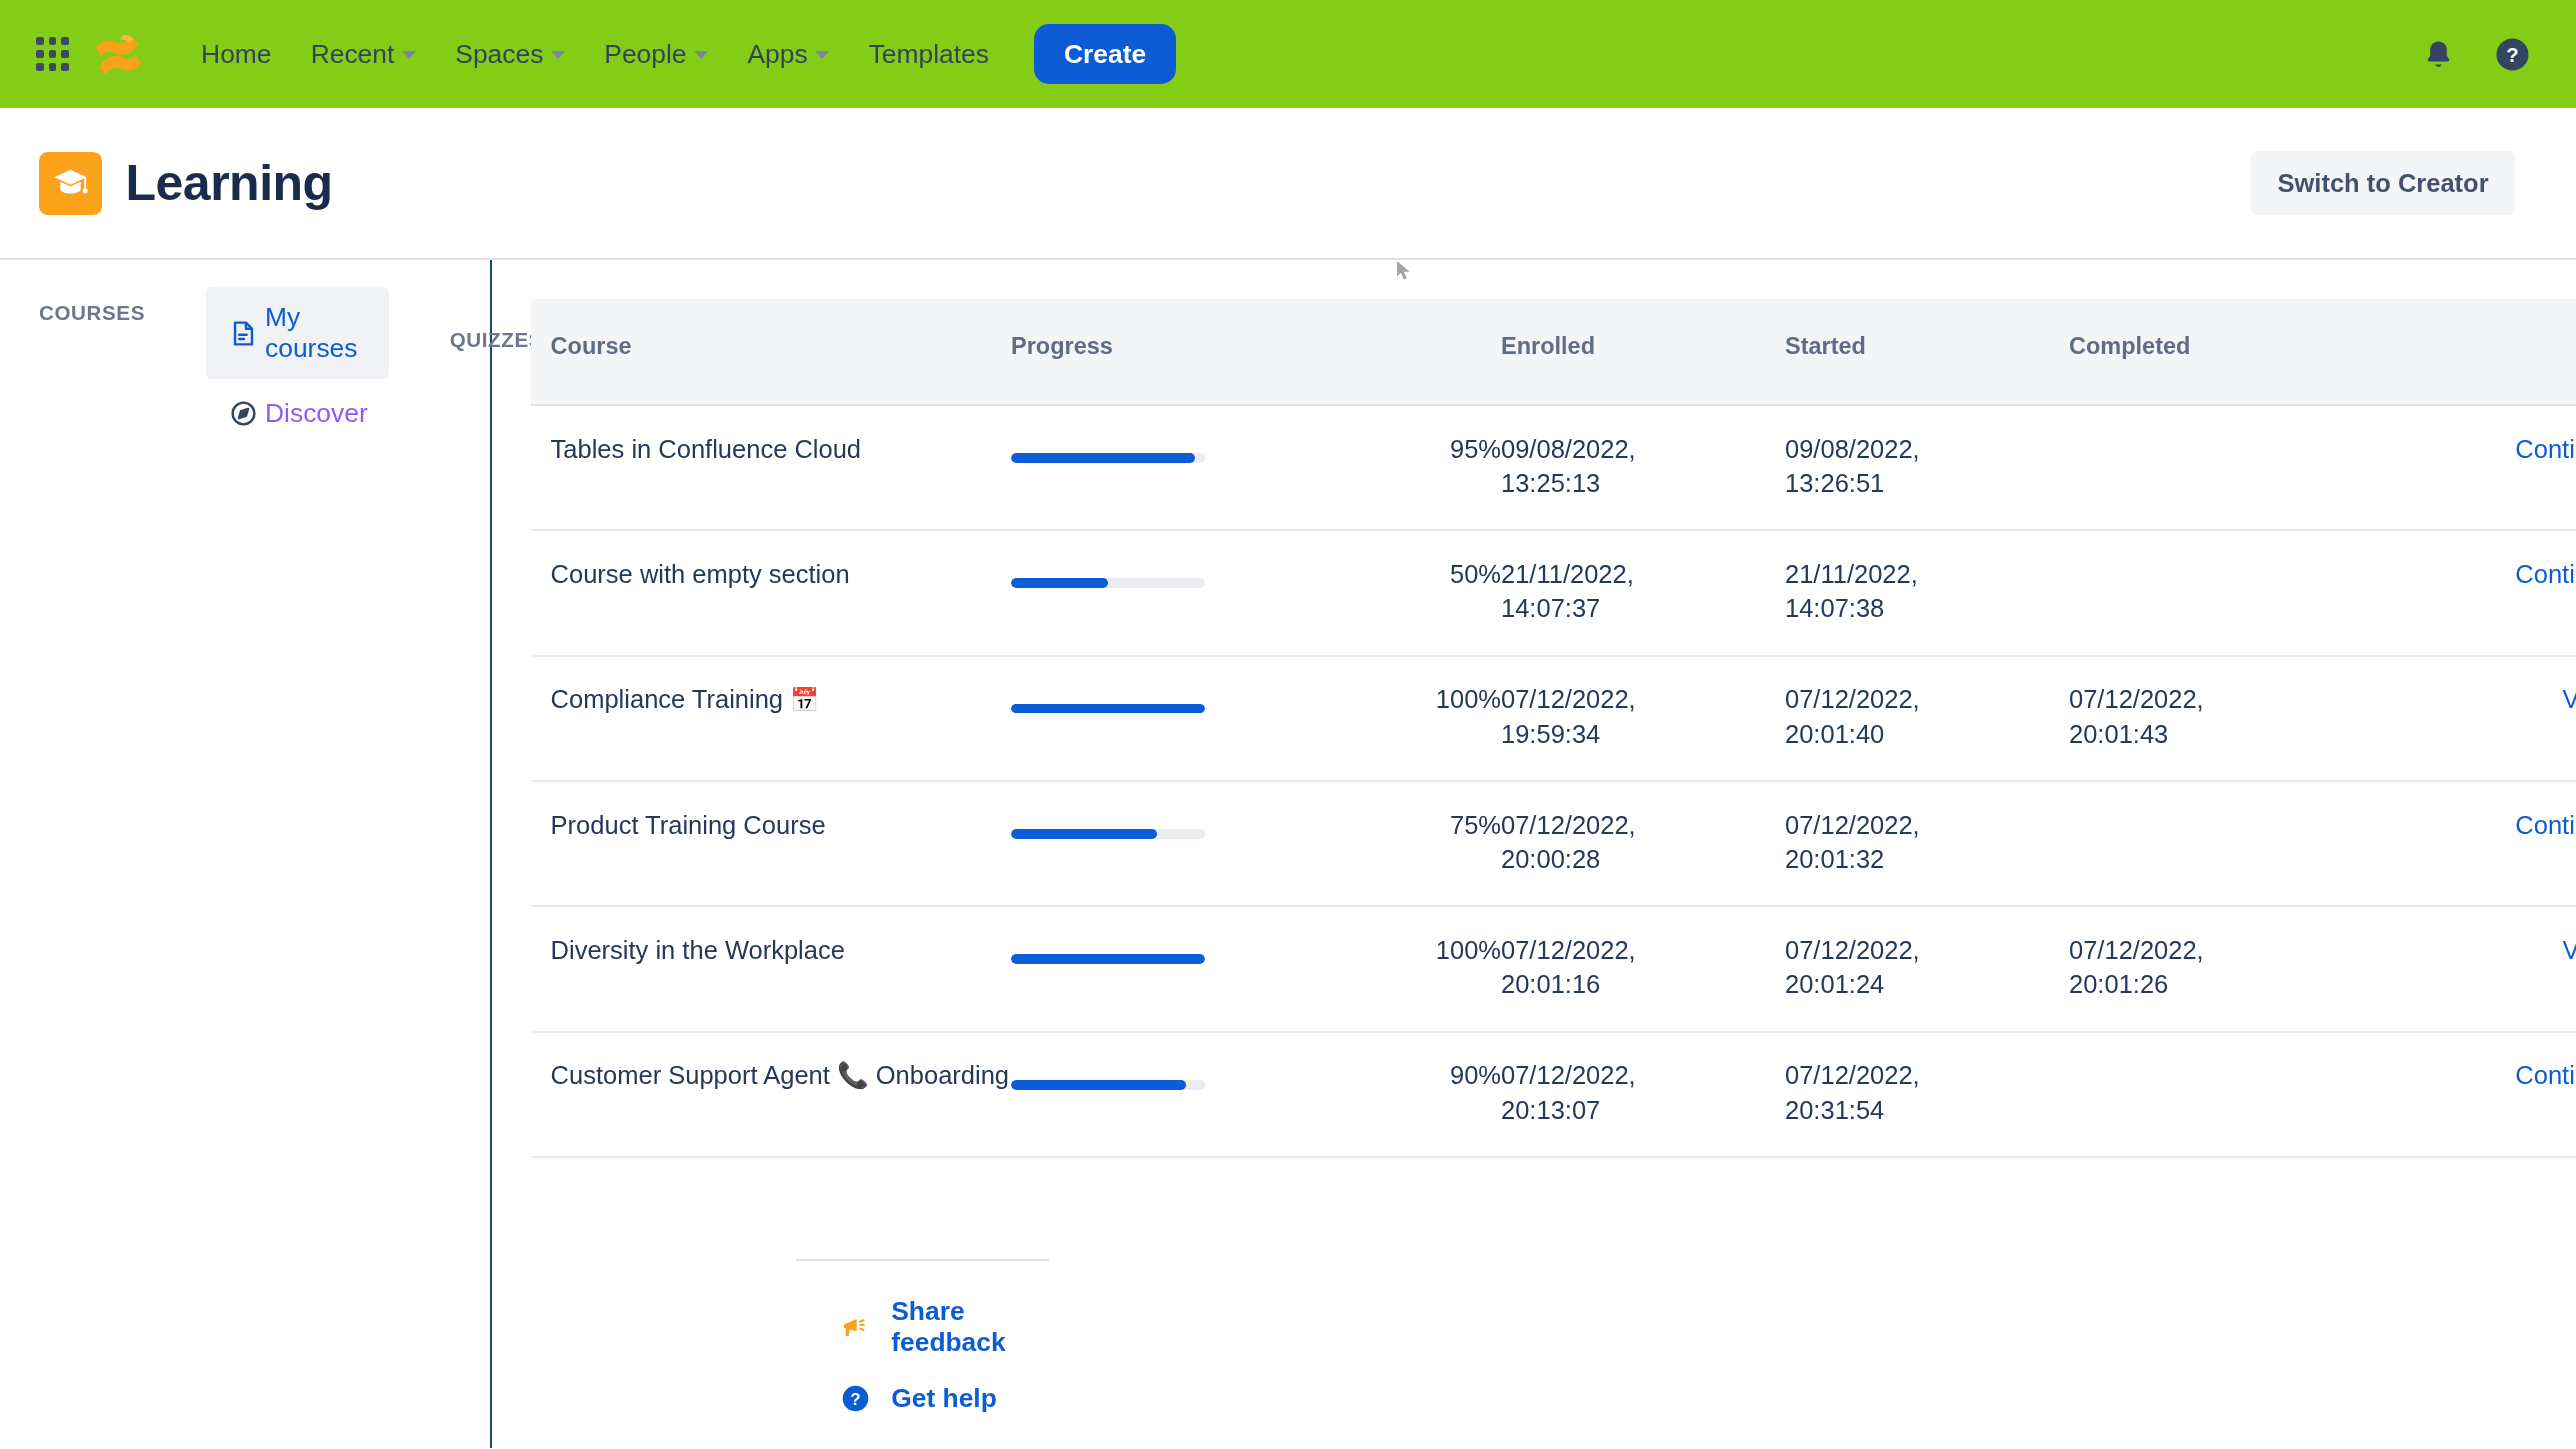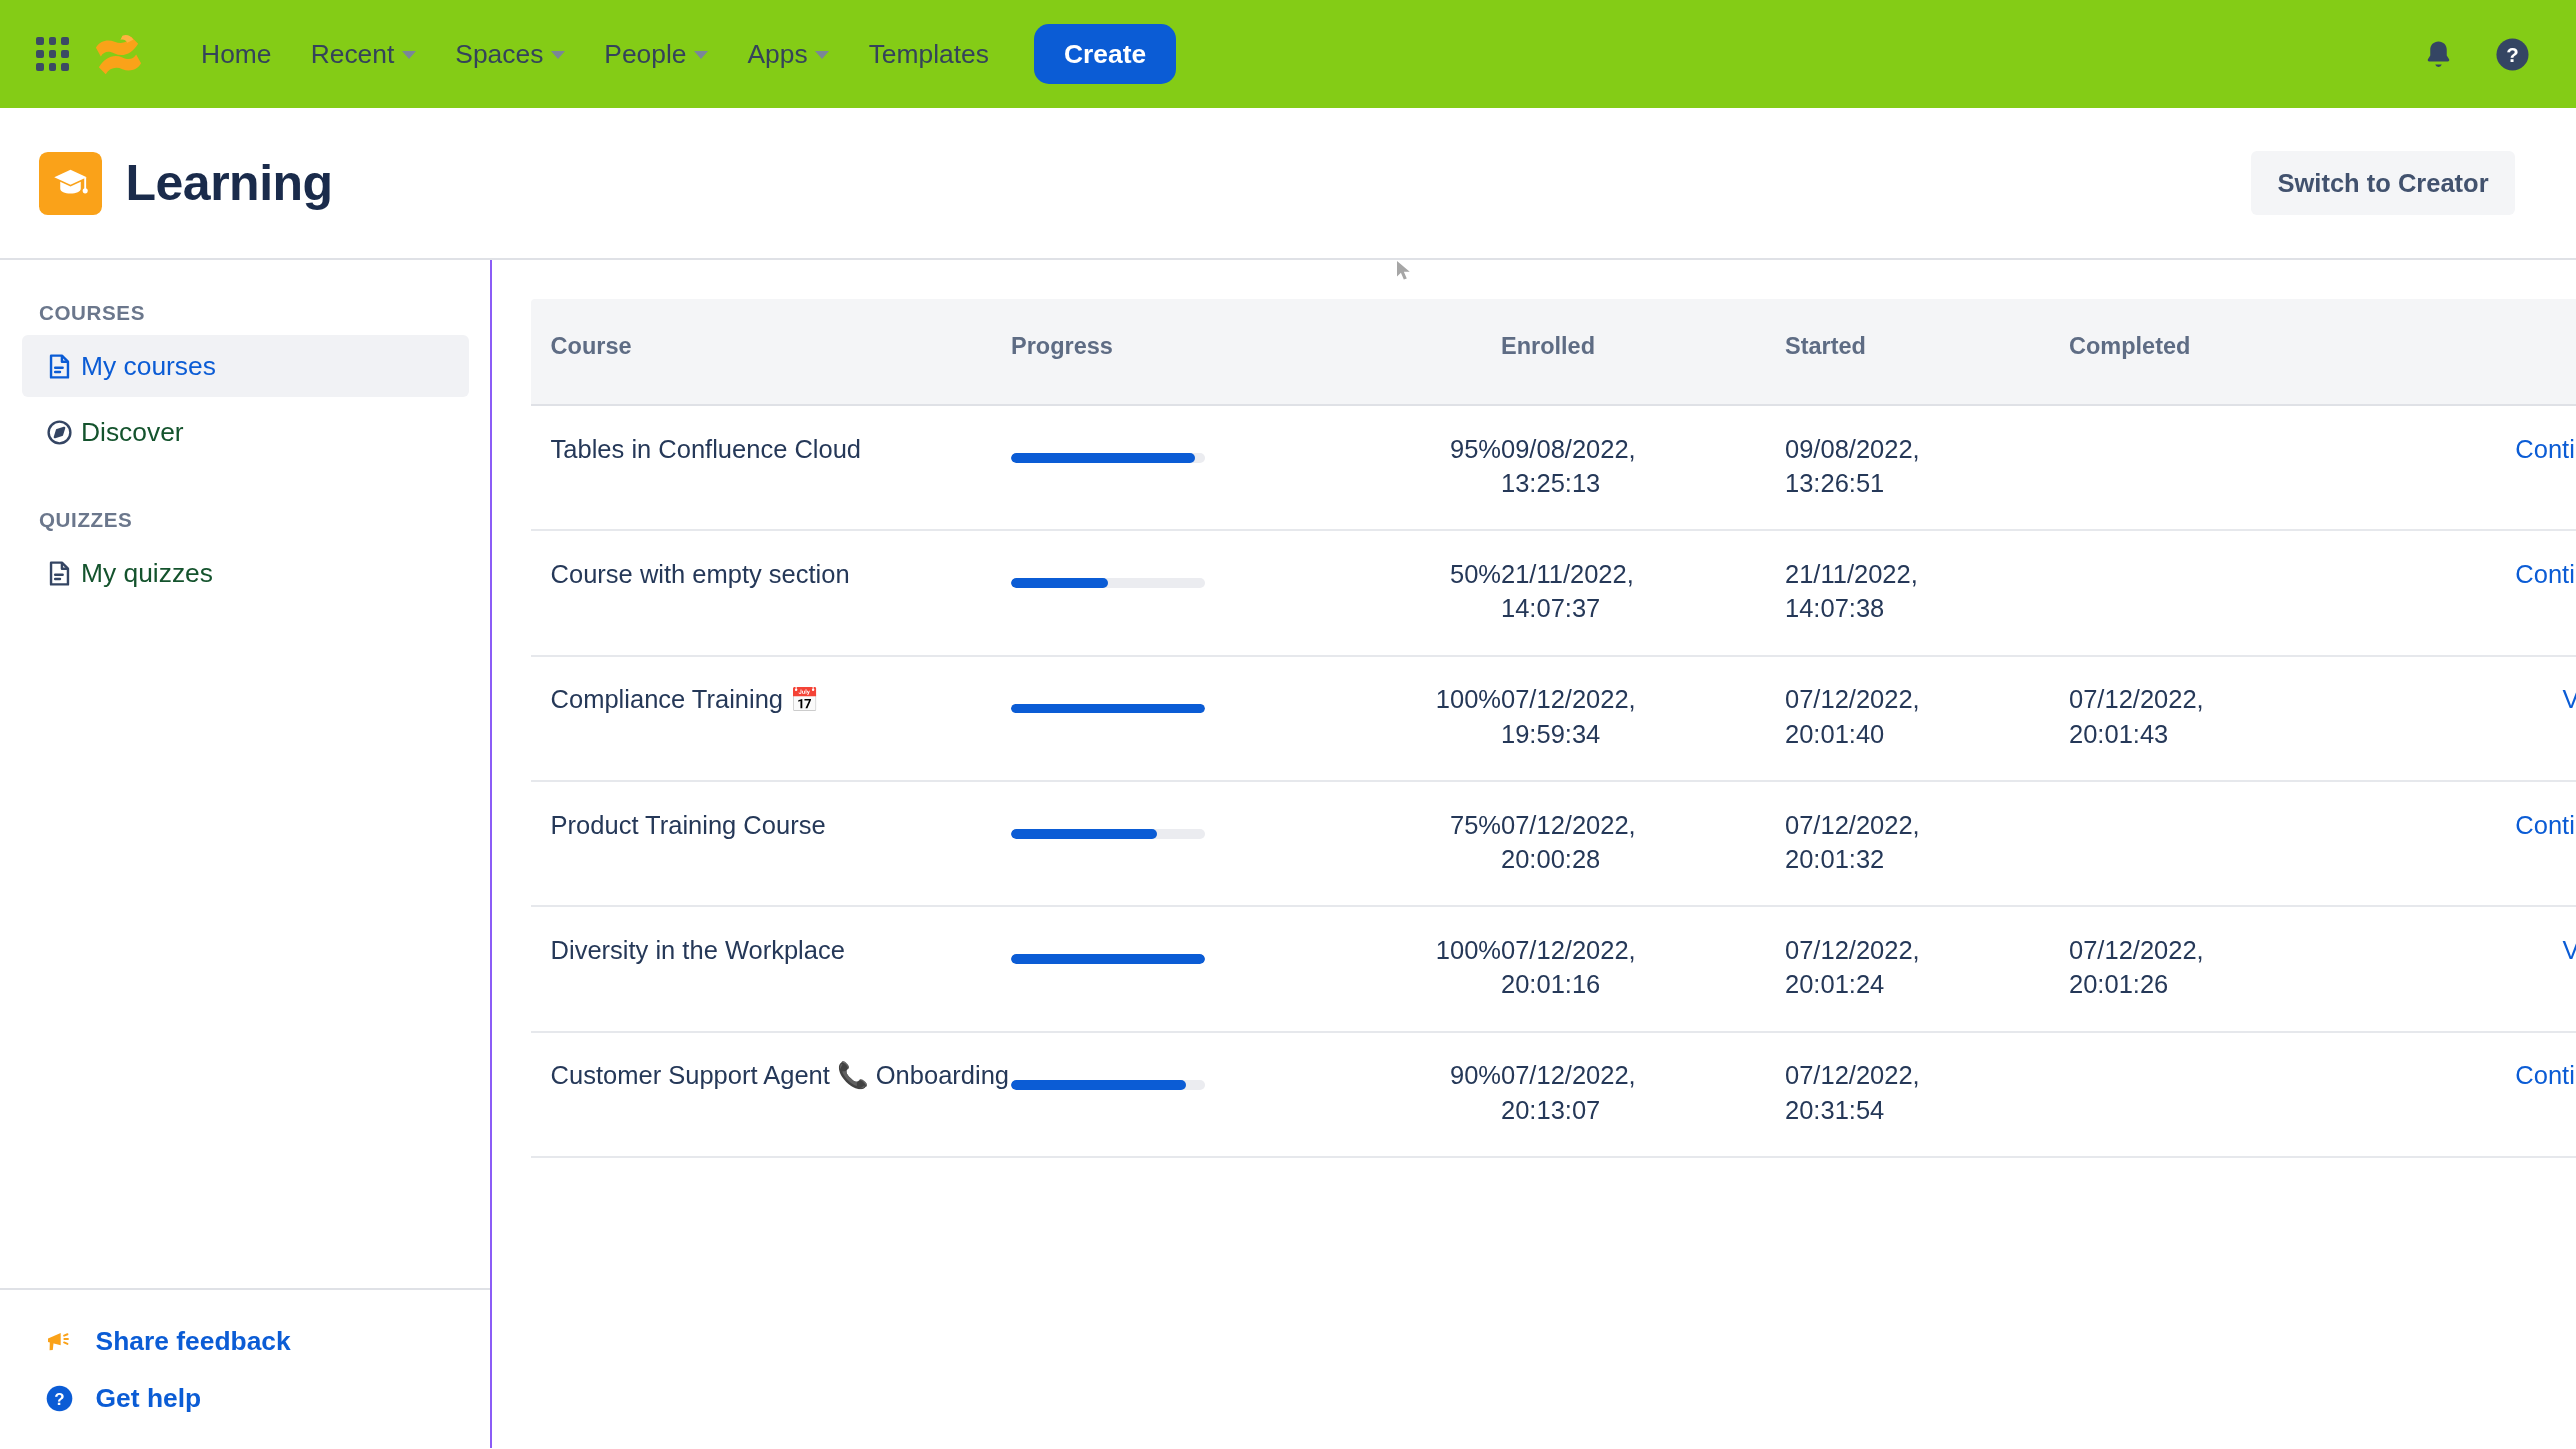--- a/index.html
+++ b/index.html
@@ -146,23 +146,23 @@
     opacity: 0.55;
     pointer-events: none;
   }
 
   
   .bodywrap { display: flex; height: calc(1450px - 108px - 154px); }
 
   .sidebar {
     width: 492px;
     flex: 0 0 492px;
-    border-right: 2px solid #8b5cf6;
+    border-right: 2px solid #0c4a6e;
     display: flex;
-    flex-direction: column;
+    flex-direction: row;
     padding-top: 27.4px;
     background: #fff;
   }
   .sectionlabel {
     font-size: 20.6px;
     font-weight: 700;
     letter-spacing: 0.6px;
     color: #6B778C;
     padding: 13.7px 39px 9.8px 39px;
   }
@@ -170,21 +170,21 @@
   .sideitem {
     display: flex;
     align-items: center;
     gap: 5px;
     padding: 14.7px 21.5px;
     border-radius: 5.9px;
     cursor: pointer;
     margin-bottom: 3.9px;
   }
   .sideitem.active { background: #F1F2F5; }
-  .sideitem .lbl { font-size: 26.4px; color: #14532d; }
+  .sideitem .lbl { font-size: 26.4px; color: #8b5cf6; }
   .sideitem.active .lbl { color: #0B5CD5; font-weight: 400; }
   .sideicon { width: 33px; height: 33px; flex: 0 0 33px; display: flex; align-items: center; justify-content: center; }
 
   .sidefoot {
     margin-top: auto;
     border-top: 2px solid #DFE1E6;
     padding: 23.5px 21.5px 21.5px 21.5px;
   }
   .footitem {
     display: flex; align-items: center; gap: 19.6px;

